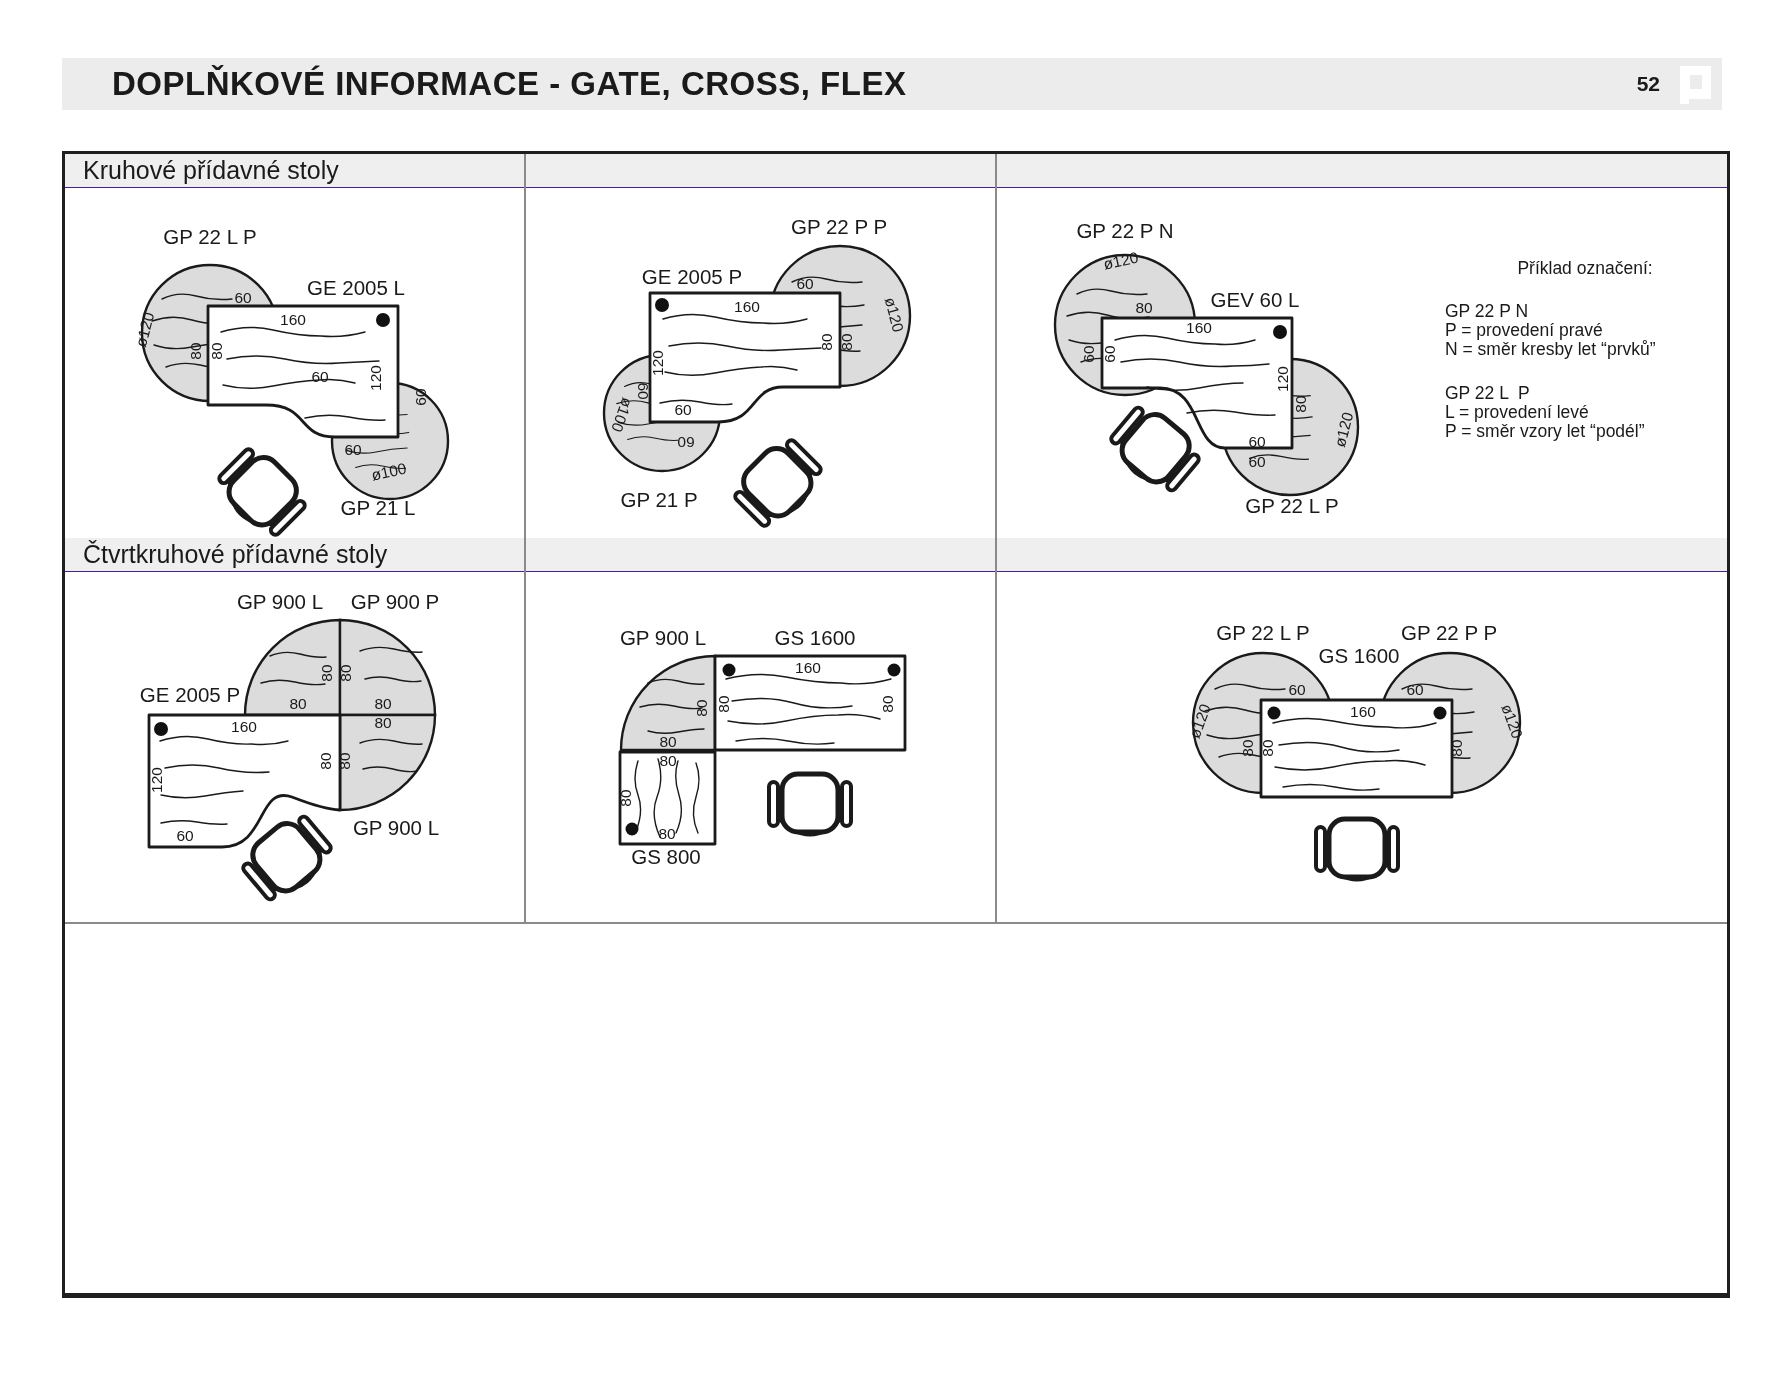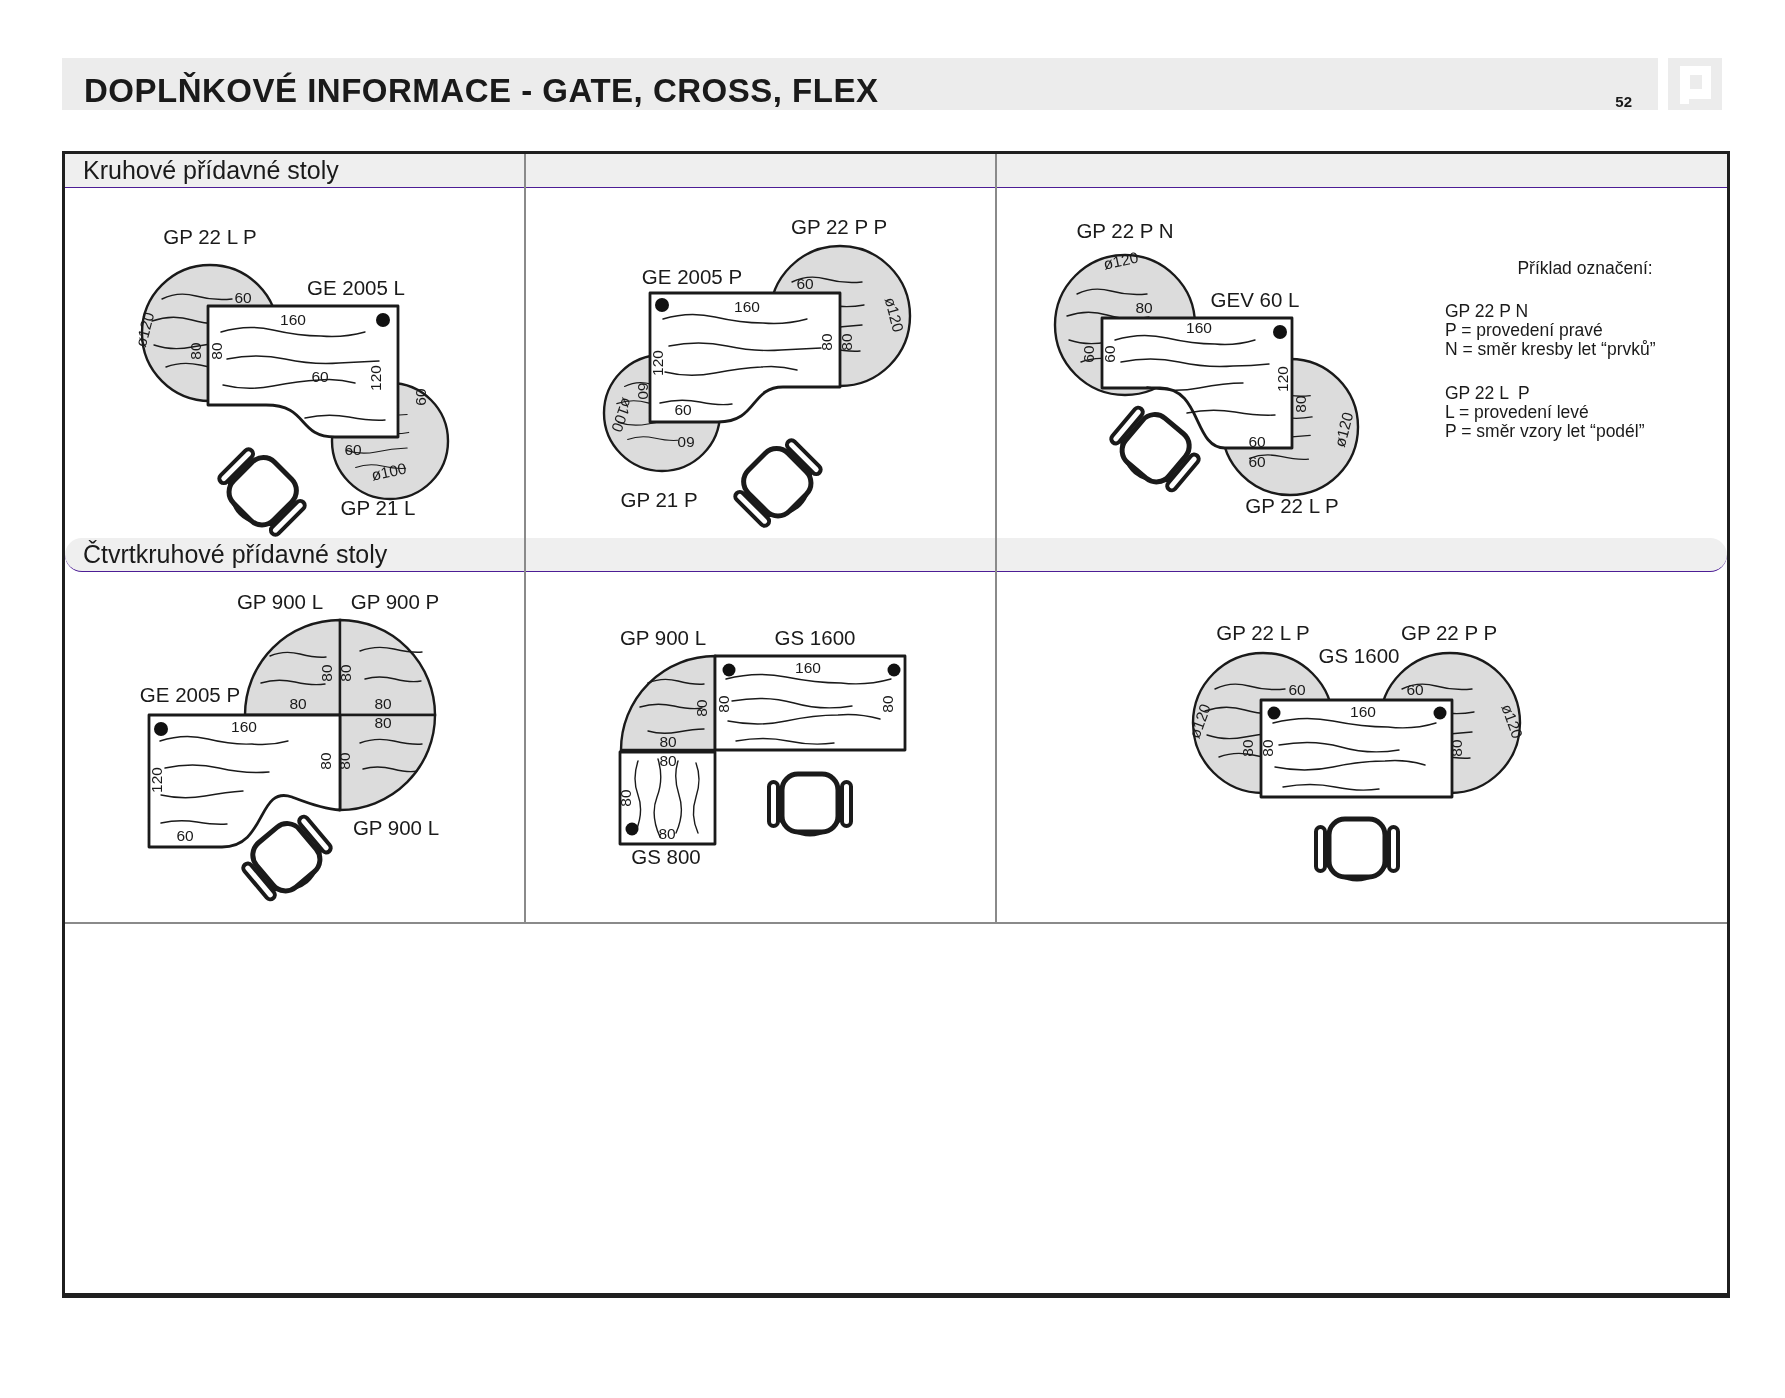--- a/index.html
+++ b/index.html
@@ -1,33 +1,33 @@
 <!DOCTYPE html>
 <html><head>
 <meta charset="utf-8">
 <style>
   html,body{margin:0;padding:0;background:#ffffff;}
   .page{position:relative;width:1785px;height:1398px;background:#ffffff;
         font-family:"Liberation Sans", sans-serif;color:#1a1a1a;overflow:hidden;}
 
   
   .titlebar{position:absolute;left:62px;top:58px;width:1596px;height:52px;
-            background:#ececec;display:flex;align-items:flex-end;}
+            background:#ececec;display:flex;align-items:center;padding-left:28px;}
   .titlebar .title{font-size:33px;font-weight:bold;margin-left:22px;letter-spacing:.5px;white-space:nowrap;}
-  .titlebar .pagenum{position:absolute;right:26px;font-size:15px;font-weight:bold;}
+  .titlebar .pagenum{position:absolute;right:26px;font-size:21px;font-weight:bold;}
   .logo{position:absolute;left:1668px;top:58px;width:54px;height:52px;}
 
   
   .sheet{position:absolute;left:62px;top:151px;width:1662px;height:1139px;
          border:3px solid #1f1f1f;border-bottom-width:5px;background:#fff;}
   .band{position:absolute;left:0;width:1662px;height:33px;background:#efefef;
         border-bottom:1px solid #4c1d95;font-size:25px;line-height:33px;}
   .band span{margin-left:18px;}
   .band1{top:0;}
-  .band2{top:384px;border-radius:17px;}
+  .band2{top:384px;}
   .vline{position:absolute;top:0;width:1.5px;height:768px;background:#8a8a8a;}
   .hline{position:absolute;left:0;top:768px;width:1662px;height:1.5px;background:#8a8a8a;}
   .cell{position:absolute;height:299px;}
   .r1{top:33px;} .r2{top:417px;}
   .c1{left:0;width:459px;} .c2{left:461px;width:469px;} .c3{left:932px;width:730px;}
   .cell svg{display:block;}
 
   
   .disc{fill:#dcdcdc;stroke:#1a1a1a;stroke-width:2.4;}
   .desk{fill:#ffffff;stroke:#1a1a1a;stroke-width:2.8;stroke-linejoin:round;}

